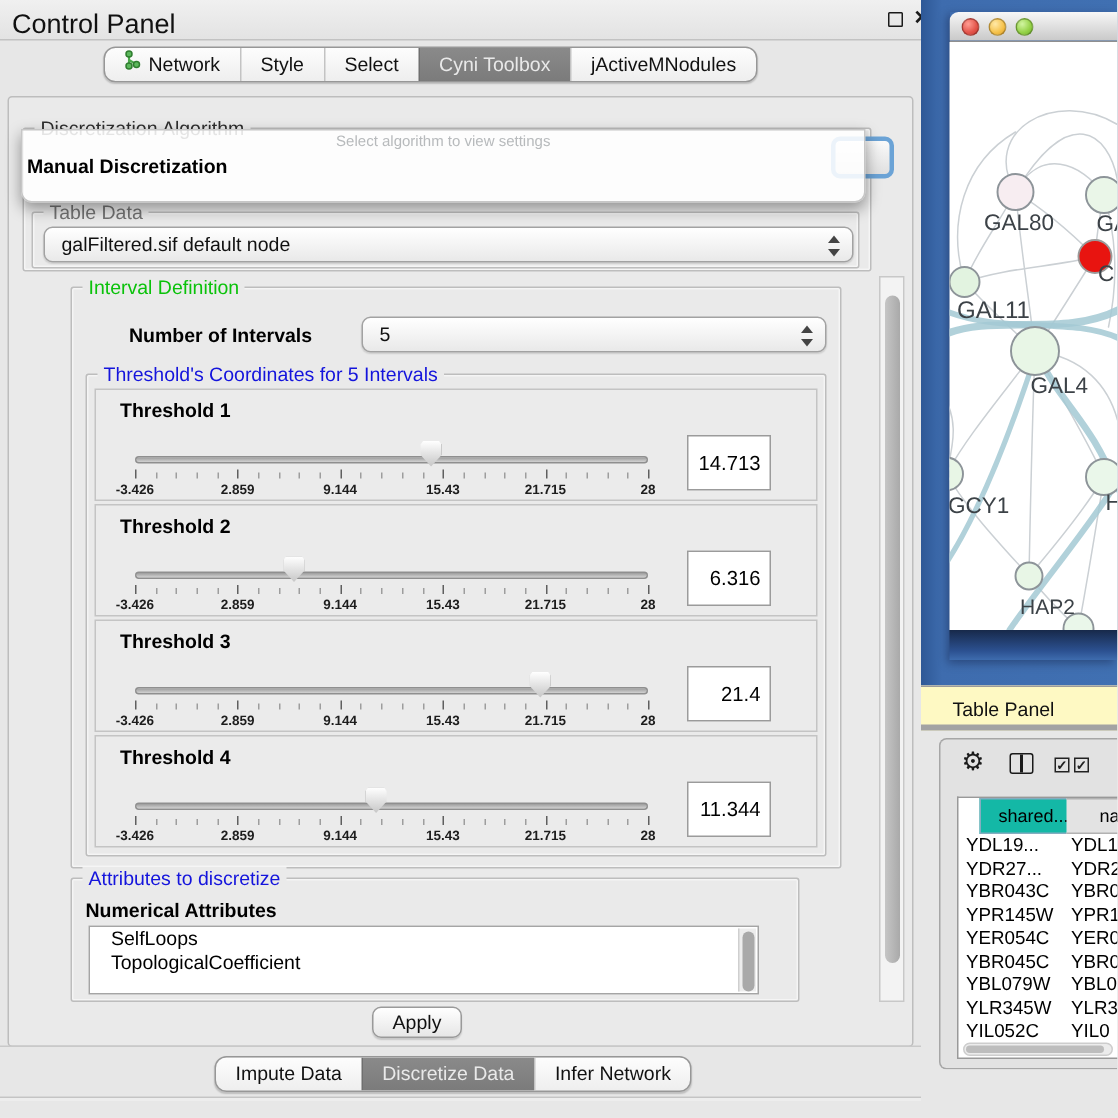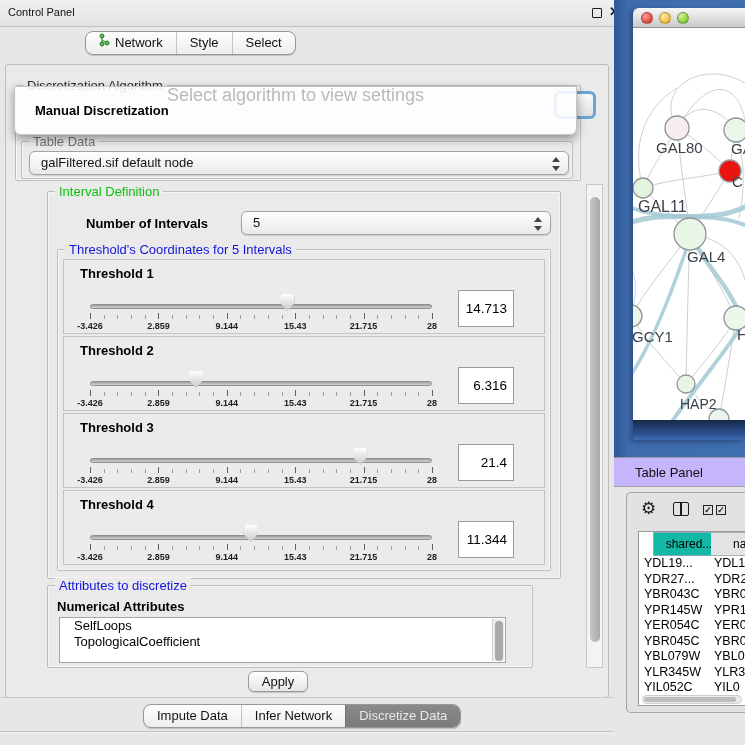--- a/index.html
+++ b/index.html
@@ -4,32 +4,32 @@
 <style>
   *{margin:0;padding:0;box-sizing:border-box}
   html,body{background:#e7e7e7}
   .stage{position:relative;width:745px;height:745px;background:#e7e7e7;overflow:hidden;
          font-family:"Liberation Sans",sans-serif;color:#111}
   .abs{position:absolute}
 
   
   .titlebar{left:0;top:0;width:614px;height:27px;background:linear-gradient(#f0f0f0,#e3e3e3);
             border-bottom:1px solid #c2c2c2}
-  .tb-title{position:absolute;left:8px;top:6px;font-size:11px;color:#111}
+  .tb-title{position:absolute;left:8px;top:6px;font-size:18px;color:#111}
   .ico-restore{position:absolute;left:592px;top:8px;width:10px;height:10px;border:1.6px solid #1a1a1a;border-radius:1px}
   .ico-close{position:absolute;left:609px;top:4px;font-size:13px;font-weight:bold;color:#1a1a1a}
 
   
   .seg{position:absolute;display:flex;border:1px solid #979797;border-radius:8px;overflow:hidden;
        background:linear-gradient(#fdfdfd,#eeeeee);box-shadow:0 1px 1px rgba(0,0,0,.18)}
   .seg .tab{font-size:13px;line-height:22px;height:22px;padding:0 13px;color:#111;
             border-left:1px solid #c3c3c3;display:flex;align-items:center;gap:5px;white-space:nowrap}
   .seg .tab:first-child{border-left:none}
   .seg .tab.sel{background:linear-gradient(#8a8a8a,#7b7b7b);color:#e9e9e9;border-left-color:#6f6f6f}
-  #topTabs{left:85px;top:31px}
+  #topTabs{left:69px;top:31px}
   #bottomTabs{left:143px;top:704px}
   .bline1{left:0;top:697px;width:614px;border-top:1px solid #c9c9c9}
   .bline2{left:0;top:731px;width:614px;border-top:1px solid #c4c4c4;height:3px;background:#ededed}
 
   
   .cp{left:5px;top:64px;width:604px;height:634px;background:#eaeaea;border:1px solid #bdbdbd;border-radius:3px}
   .group{position:absolute;border:1px solid #bdbdbd;border-radius:2px;box-shadow:inset 0 0 0 1px rgba(255,255,255,.5)}
   .gtitle{position:absolute;font-size:13px;background:#eaeaea;padding:0 4px;white-space:nowrap;z-index:2}
   .gtitle.dark{color:#2e2e2e;font-weight:normal}
   .gtitle.green{color:#0ac20a}
@@ -44,22 +44,22 @@
   .stepper .arrows i.up{top:1px;border-bottom:5px solid #444}
   .stepper .arrows i.dn{bottom:1px;border-top:5px solid #444}
 
   
   .focus-frag{position:absolute;left:548px;top:26px;width:42px;height:28px;border:3px solid #6ba3d6;
               border-radius:6px;background:linear-gradient(#fafafa,#e0e0e0);z-index:1}
 
   
   .popup{position:absolute;left:8px;top:21px;width:563px;height:49px;background:rgba(255,255,255,.87);
          border:1px solid #c6c6c6;border-radius:0 0 7px 7px;box-shadow:0 4px 10px rgba(0,0,0,.38);z-index:5}
-  .popup .ph{height:16px;font-size:18px;color:#b7babc;text-align:center;line-height:16px}
-  .popup .opt{height:16px;font-size:13px;color:#000;line-height:16px;padding-left:20px;white-space:nowrap}
+  .popup .ph{height:16px;font-size:10px;color:#b7babc;text-align:center;line-height:16px}
+  .popup .opt{height:16px;font-size:13px;color:#000;line-height:16px;padding-left:3px;white-space:nowrap}
   .popup .opt.bold{font-weight:bold}
 
   .boldlab{position:absolute;font-size:13px;font-weight:bold;color:#000;white-space:nowrap}
 
   
   .thr-row{position:absolute;left:0;width:482px;height:75px;background:#ebebeb;border:1px solid #c4c4c4}
   .thr-label{position:absolute;left:16px;top:6px;font-size:13px;font-weight:bold;color:#000}
   .slider{position:absolute;left:26px;top:0;width:342px;height:75px}
   .track{position:absolute;left:0;top:44px;width:100%;height:5px;border-radius:3px;
          background:linear-gradient(#9d9d9d,#d2d2d2);border:1px solid #8f8f8f}
@@ -95,21 +95,21 @@
             background:linear-gradient(#f7f7f7,#c9c9c9);border-bottom:1px solid #8f8f8f}
   .light{position:absolute;top:4px;width:12px;height:12px;border-radius:50%;border:1px solid rgba(0,0,0,.25)}
   .light.red{left:8px;background:radial-gradient(circle at 35% 30%,#ff9d93,#e3544a 60%,#c23b31)}
   .light.yellow{left:26px;background:radial-gradient(circle at 35% 30%,#ffe9a8,#f5c14a 60%,#d99c26)}
   .light.green{left:44px;background:radial-gradient(circle at 35% 30%,#d2f5a2,#94d146 60%,#6fae2b)}
   .netcanvas{position:absolute;left:0;top:20px;width:112px;height:392px;background:#fff}
   .netbottom{position:absolute;left:0;top:412px;width:112px;height:20px;
              background:linear-gradient(#17294a,#2c5191 70%,#3e6cae)}
 
   
-  .tp-head{left:614px;top:457px;width:131px;height:30px;background:#c4b5fd;border-top:1px solid #9a9a9a;border-bottom:1px solid #a3a3a3}
+  .tp-head{left:614px;top:457px;width:131px;height:30px;background:#fef9c3;border-top:1px solid #9a9a9a;border-bottom:4px solid #a3a3a3}
   .tp-title{position:absolute;left:21px;top:7px;font-size:13px;color:#111}
   .tp-win{left:626px;top:492px;width:119px;height:221px;background:#e2e2e2;border:1px solid #a6a6a6;border-right:none;border-radius:5px 0 0 5px}
   .gear{position:absolute;left:14px;top:5px;font-family:"DejaVu Sans",sans-serif;font-size:17px;color:#1a1a1a}
   .split{position:absolute;left:46px;top:9px;width:16px;height:14px;border:1.6px solid #1a1a1a;border-radius:2px}
   .split i{position:absolute;left:6.2px;top:0;width:1.6px;height:100%;background:#1a1a1a}
   .chk{position:absolute;top:12px;width:10px;height:10px;border:1.3px solid #222;font-size:9px;line-height:8px;text-align:center;color:#222;font-weight:bold}
   .tbl{position:absolute;left:11px;top:38px;width:108px;height:175px;background:#fff;border:1px solid #999;border-right:none;overflow:hidden}
   .hcell{position:absolute;top:0;height:24px;font-size:12px;line-height:22px;text-align:center;overflow:hidden;white-space:nowrap}
   .hcell.c1{left:14px;width:72px;background:#14b8a6;border:1px solid #84adc0;color:#000}
   .hcell.c2{left:72px;width:80px;background:#e3e3e3;border:1px solid #b2b2b2;border-left:none;text-align:left;padding-left:22px;color:#000}
@@ -140,20 +140,26 @@
             <circle cx="3" cy="11" r="2" fill="#5cb85c" stroke="#2f7d2f"></circle>
             <circle cx="8" cy="10" r="2" fill="#5cb85c" stroke="#2f7d2f"></circle>
           </svg></span>
         <span>Network</span>
       </div>
       <div class="tab">
         <span>Style</span>
       </div>
       <div class="tab">
         <span>Select</span>
+      </div>
+      <div class="tab sel">
+        <span>Cyni Toolbox</span>
+      </div>
+      <div class="tab">
+        <span>jActiveMNodules</span>
       </div>
     </div>
 
   <div class="abs cp">
 
     <div class="group" style="left:9px;top:20px;width:566px;height:96px"></div>
     <span class="gtitle dark" style="left:17px;top:13px">Discretization Algorithm</span>
 
     <div class="focus-frag"></div>
 
@@ -387,25 +393,25 @@
     </div>
   </div>
 
   <div class="abs bline1"></div>
   <div class="abs bline2"></div>
 
   <div class="seg" id="bottomTabs">
       <div class="tab">
         <span>Impute Data</span>
       </div>
+      <div class="tab sel">
+        <span>Discretize Data</span>
+      </div>
       <div class="tab">
         <span>Infer Network</span>
-      </div>
-      <div class="tab sel">
-        <span>Discretize Data</span>
       </div>
     </div>
 
   <div class="abs desktop"></div>
 
   <div class="abs netwin">
     <div class="nettitle">
       <span class="light red"></span>
       <span class="light yellow"></span>
       <span class="light green"></span>

